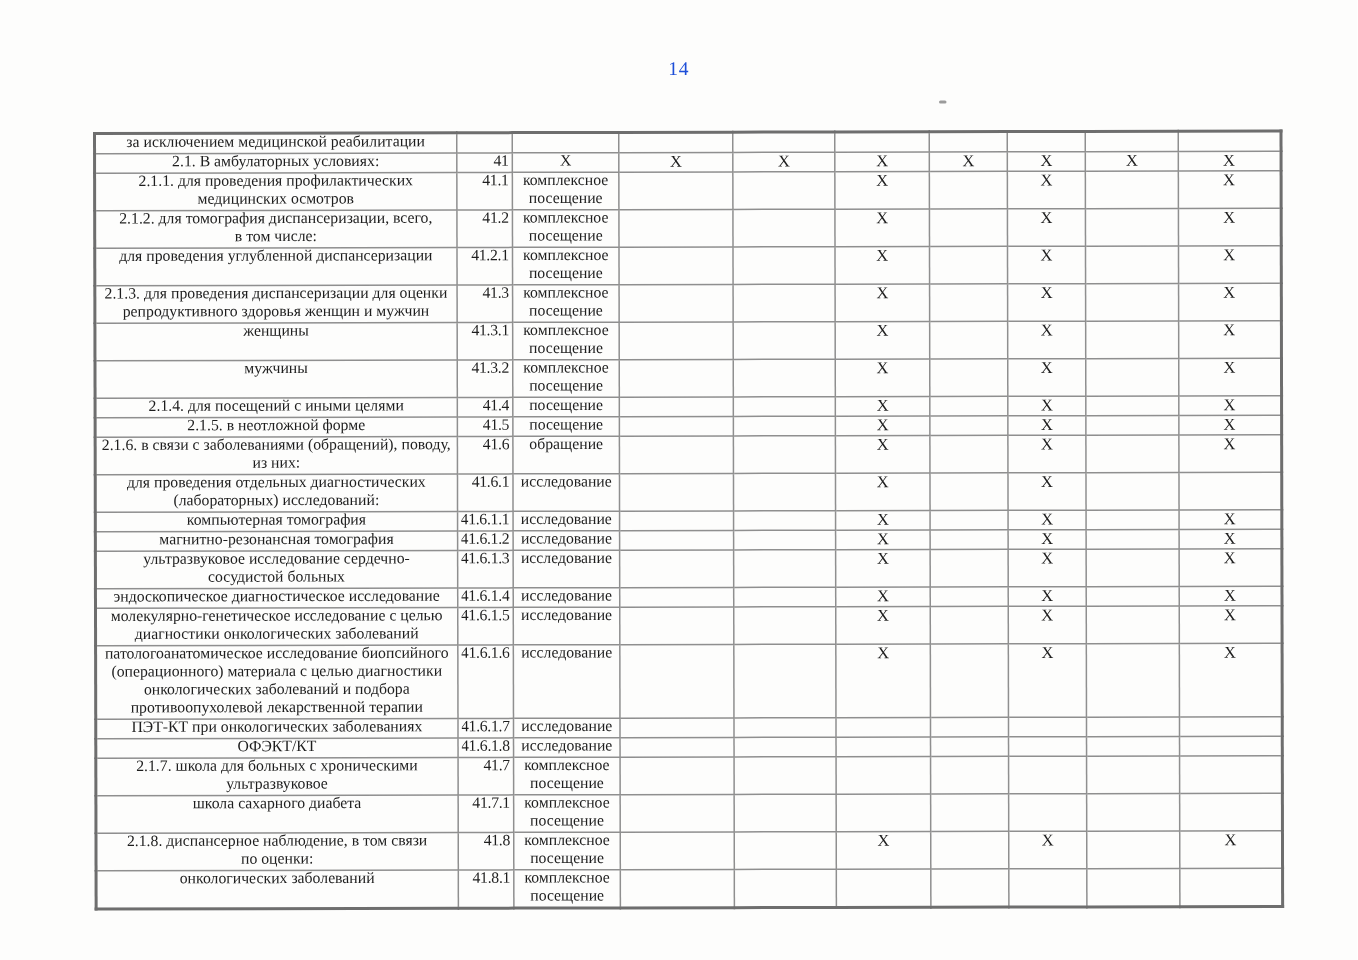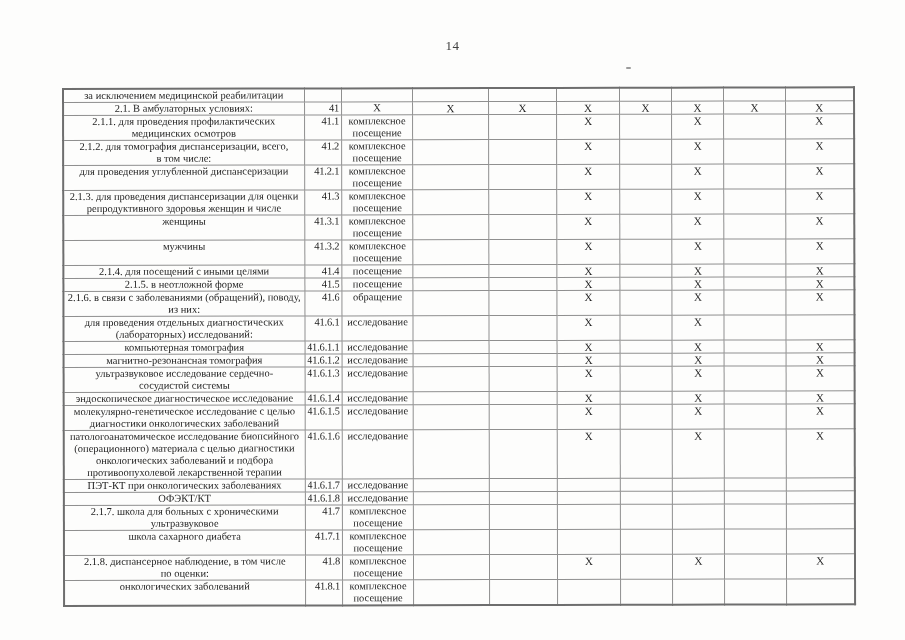--- a/index.html
+++ b/index.html
@@ -17,21 +17,21 @@
     color: #1e1e1e;
   }
   .page-number {
     position: absolute;
     top: 38px;
     left: 0;
     width: 905px;
     text-align: center;
     font-size: 13px;
     letter-spacing: 0.5px;
-    color: #404040;
+    color: #1d4ed8;
   }
   .scan-artifact {
     position: absolute;
     left: 626px;
     top: 67px;
     width: 5px;
     height: 2px;
     background: #9b9b9b;
     border-radius: 1px;
   }
@@ -167,21 +167,21 @@
           <td class="c-mark"></td>
           <td class="c-mark gs">Х</td>
           <td class="c-mark"></td>
           <td class="c-mark gs">Х</td>
           <td class="c-mark"></td>
           <td class="c-mark gs">Х</td>
         </tr>
         <tr style="height: 24px;">
           <td class="c-name">
             <div class="ln">2.1.3. для проведения диспансеризации для оценки</div>
-            <div class="ln">репродуктивного здоровья женщин и числе</div>
+            <div class="ln">репродуктивного здоровья женщин и мужчин</div>
           </td>
           <td class="c-code">
             <div class="ln">41.3</div>
           </td>
           <td class="c-unit">
             <div class="ln">комплексное</div>
             <div class="ln">посещение</div>
           </td>
           <td class="c-mark gs"></td>
           <td class="c-mark"></td>
@@ -335,21 +335,21 @@
           <td class="c-mark"></td>
           <td class="c-mark gs">Х</td>
           <td class="c-mark"></td>
           <td class="c-mark gs">Х</td>
           <td class="c-mark"></td>
           <td class="c-mark gs">Х</td>
         </tr>
         <tr style="height: 24px;">
           <td class="c-name">
             <div class="ln">ультразвуковое исследование сердечно-</div>
-            <div class="ln">сосудистой системы</div>
+            <div class="ln">сосудистой больных</div>
           </td>
           <td class="c-code">
             <div class="ln">41.6.1.3</div>
           </td>
           <td class="c-unit">
             <div class="ln">исследование</div>
           </td>
           <td class="c-mark gs"></td>
           <td class="c-mark"></td>
           <td class="c-mark gs">Х</td>
@@ -486,21 +486,21 @@
           <td class="c-mark gs"></td>
           <td class="c-mark"></td>
           <td class="c-mark gs"></td>
           <td class="c-mark"></td>
           <td class="c-mark gs"></td>
           <td class="c-mark"></td>
           <td class="c-mark gs"></td>
         </tr>
         <tr style="height: 24px;">
           <td class="c-name">
-            <div class="ln">2.1.8. диспансерное наблюдение, в том числе</div>
+            <div class="ln">2.1.8. диспансерное наблюдение, в том связи</div>
             <div class="ln">по оценки:</div>
           </td>
           <td class="c-code">
             <div class="ln">41.8</div>
           </td>
           <td class="c-unit">
             <div class="ln">комплексное</div>
             <div class="ln">посещение</div>
           </td>
           <td class="c-mark gs"></td>

